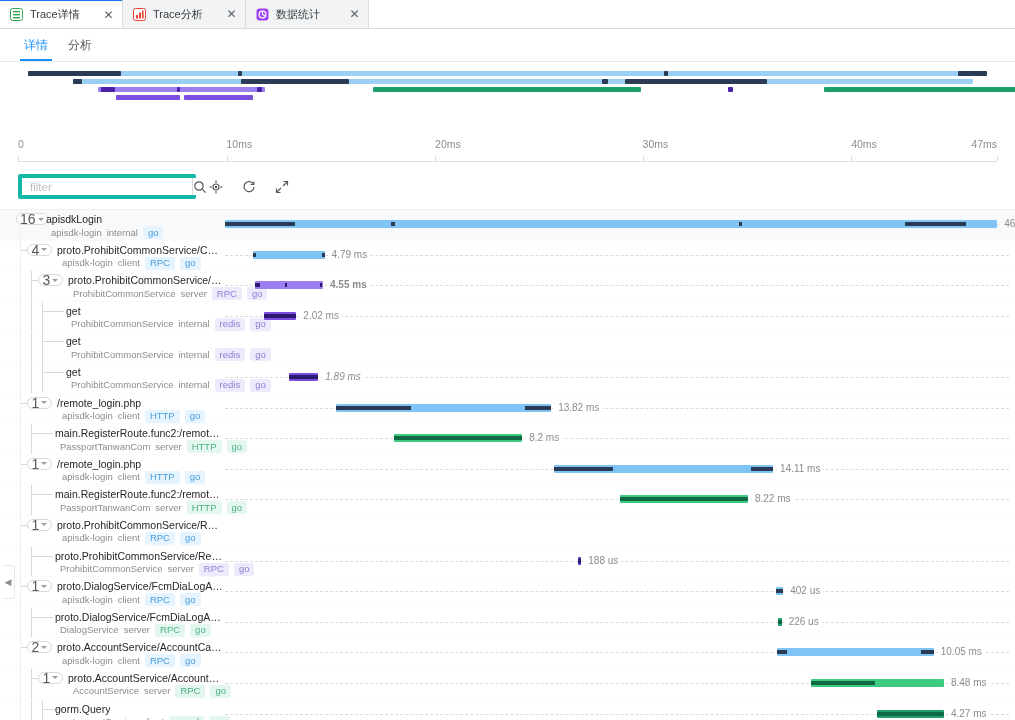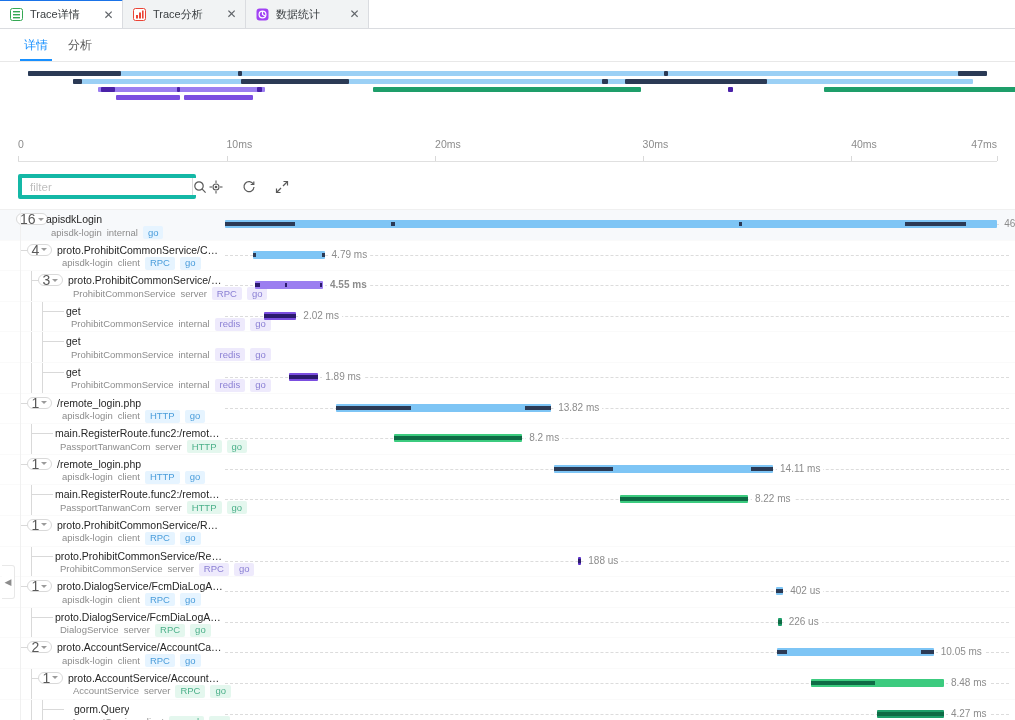--- a/index.html
+++ b/index.html
@@ -566,21 +566,21 @@
           <span>internal</span>
           <span class="tag tag-purple">redis</span>
           <span class="tag tag-purple">go</span>
         </div>
       </div>
       <div class="span-right">
         <div class="dashline"></div>
         <div class="bar" style="left: 8.1%; width: 3.8%; background: rgb(123, 78, 224);">
           <div class="bar-inner" style="left: 0%; width: 100%; background: rgb(43, 26, 110);"></div>
         </div>
-        <div class="dur" style="left: calc(11.9% + 4px);">1.89 ms</div>
+        <div class="dur" style="left: calc(11.9% + 4px); font-style: italic;">1.89 ms</div>
       </div>
     </div>
     <div class="span-row">
       <div class="span-left">
         <div class="tree-lines">
           <div class="tree-v" style="left: 20px; top: 0px; bottom: 0px;"></div>
           <div class="tree-h" style="left: 20px; width: 12px; top: 9px;"></div>
         </div>
         <div class="counter" style="left: 27px;">
           <span>1</span>
@@ -822,21 +822,21 @@
       </div>
     </div>
     <div class="span-row">
       <div class="span-left">
         <div class="tree-lines">
           <div class="tree-v" style="left: 20px; top: 0px; bottom: 0px;"></div>
           <div class="tree-v" style="left: 31px; top: 0px; bottom: 0px;"></div>
           <div class="tree-v" style="left: 42px; top: 0px; bottom: 0px;"></div>
           <div class="tree-h" style="left: 42px; width: 22px; top: 9px;"></div>
         </div>
-        <div class="span-name" style="left: 74px; max-width: 157px;">gorm.Query</div>
+        <div class="span-name" style="left: 55px; max-width: 157px;">gorm.Query</div>
         <div class="span-meta" style="left: 71px;">
           <span>AccountService</span>
           <span>client</span>
           <span class="tag tag-green">mysql</span>
           <span class="tag tag-green">go</span>
         </div>
       </div>
       <div class="span-right">
         <div class="dashline"></div>
         <div class="bar" style="left: 83.2%; width: 8.5%; background: rgb(30, 158, 106);">

